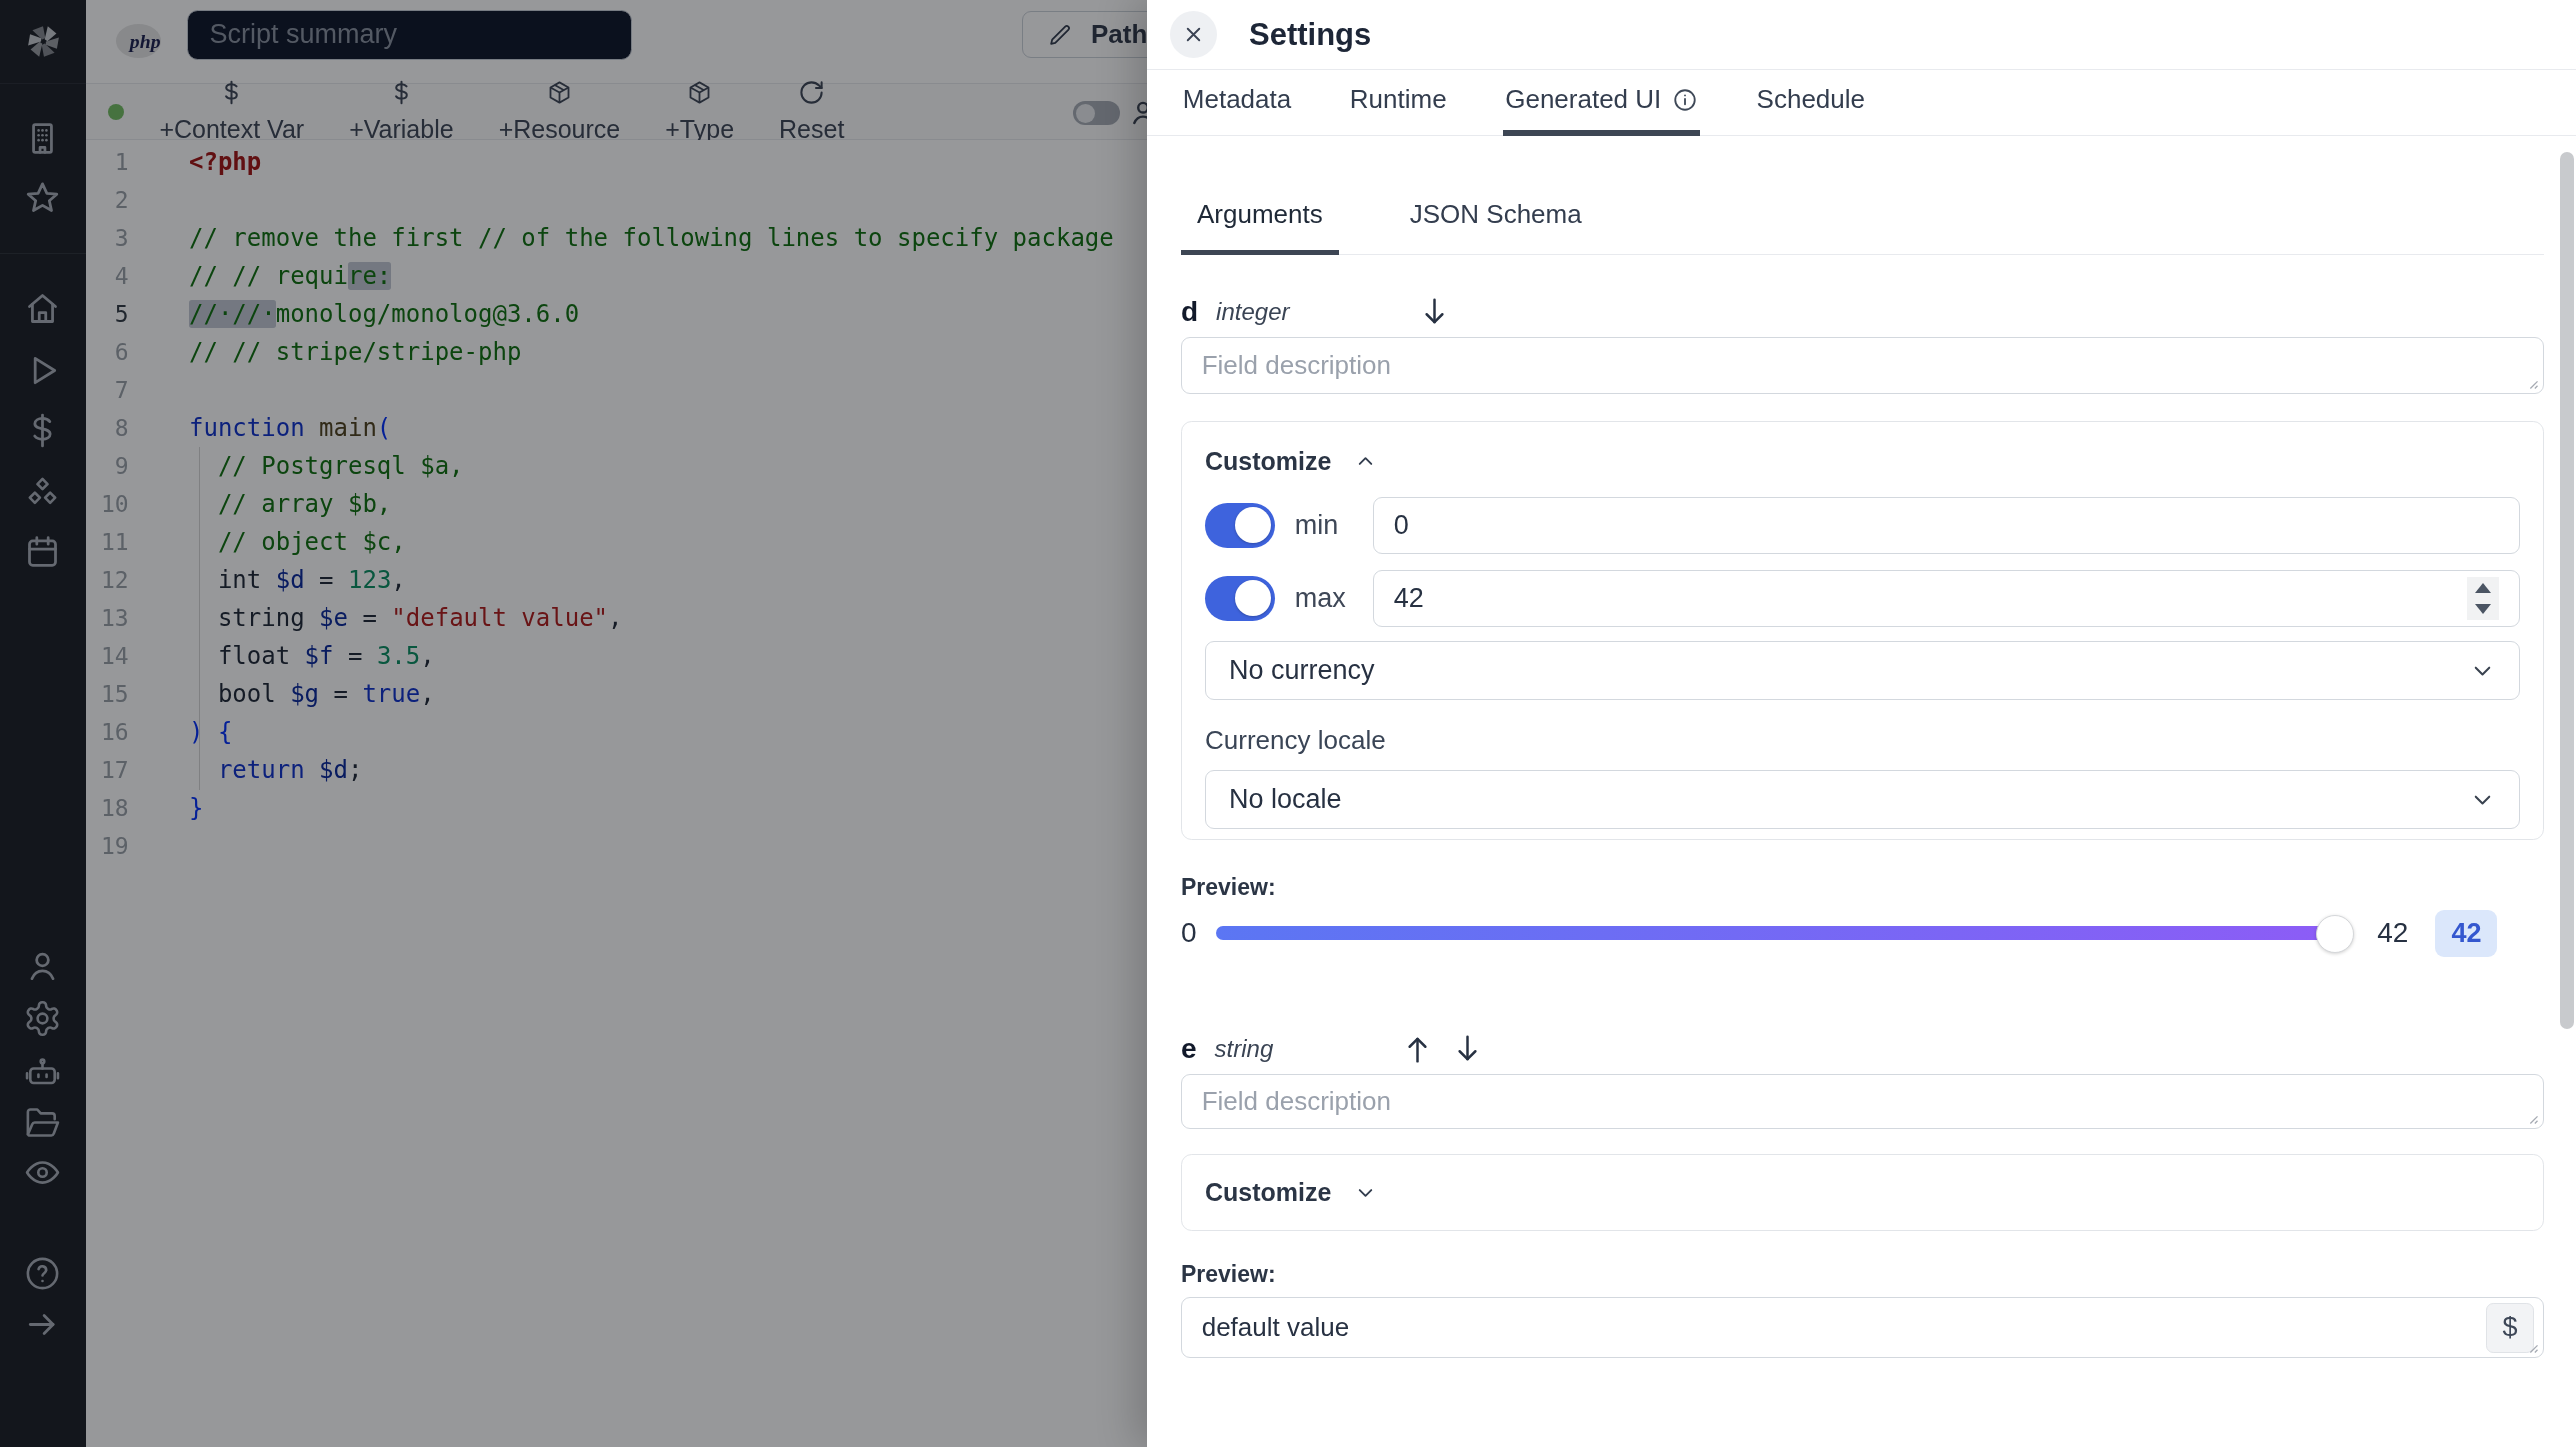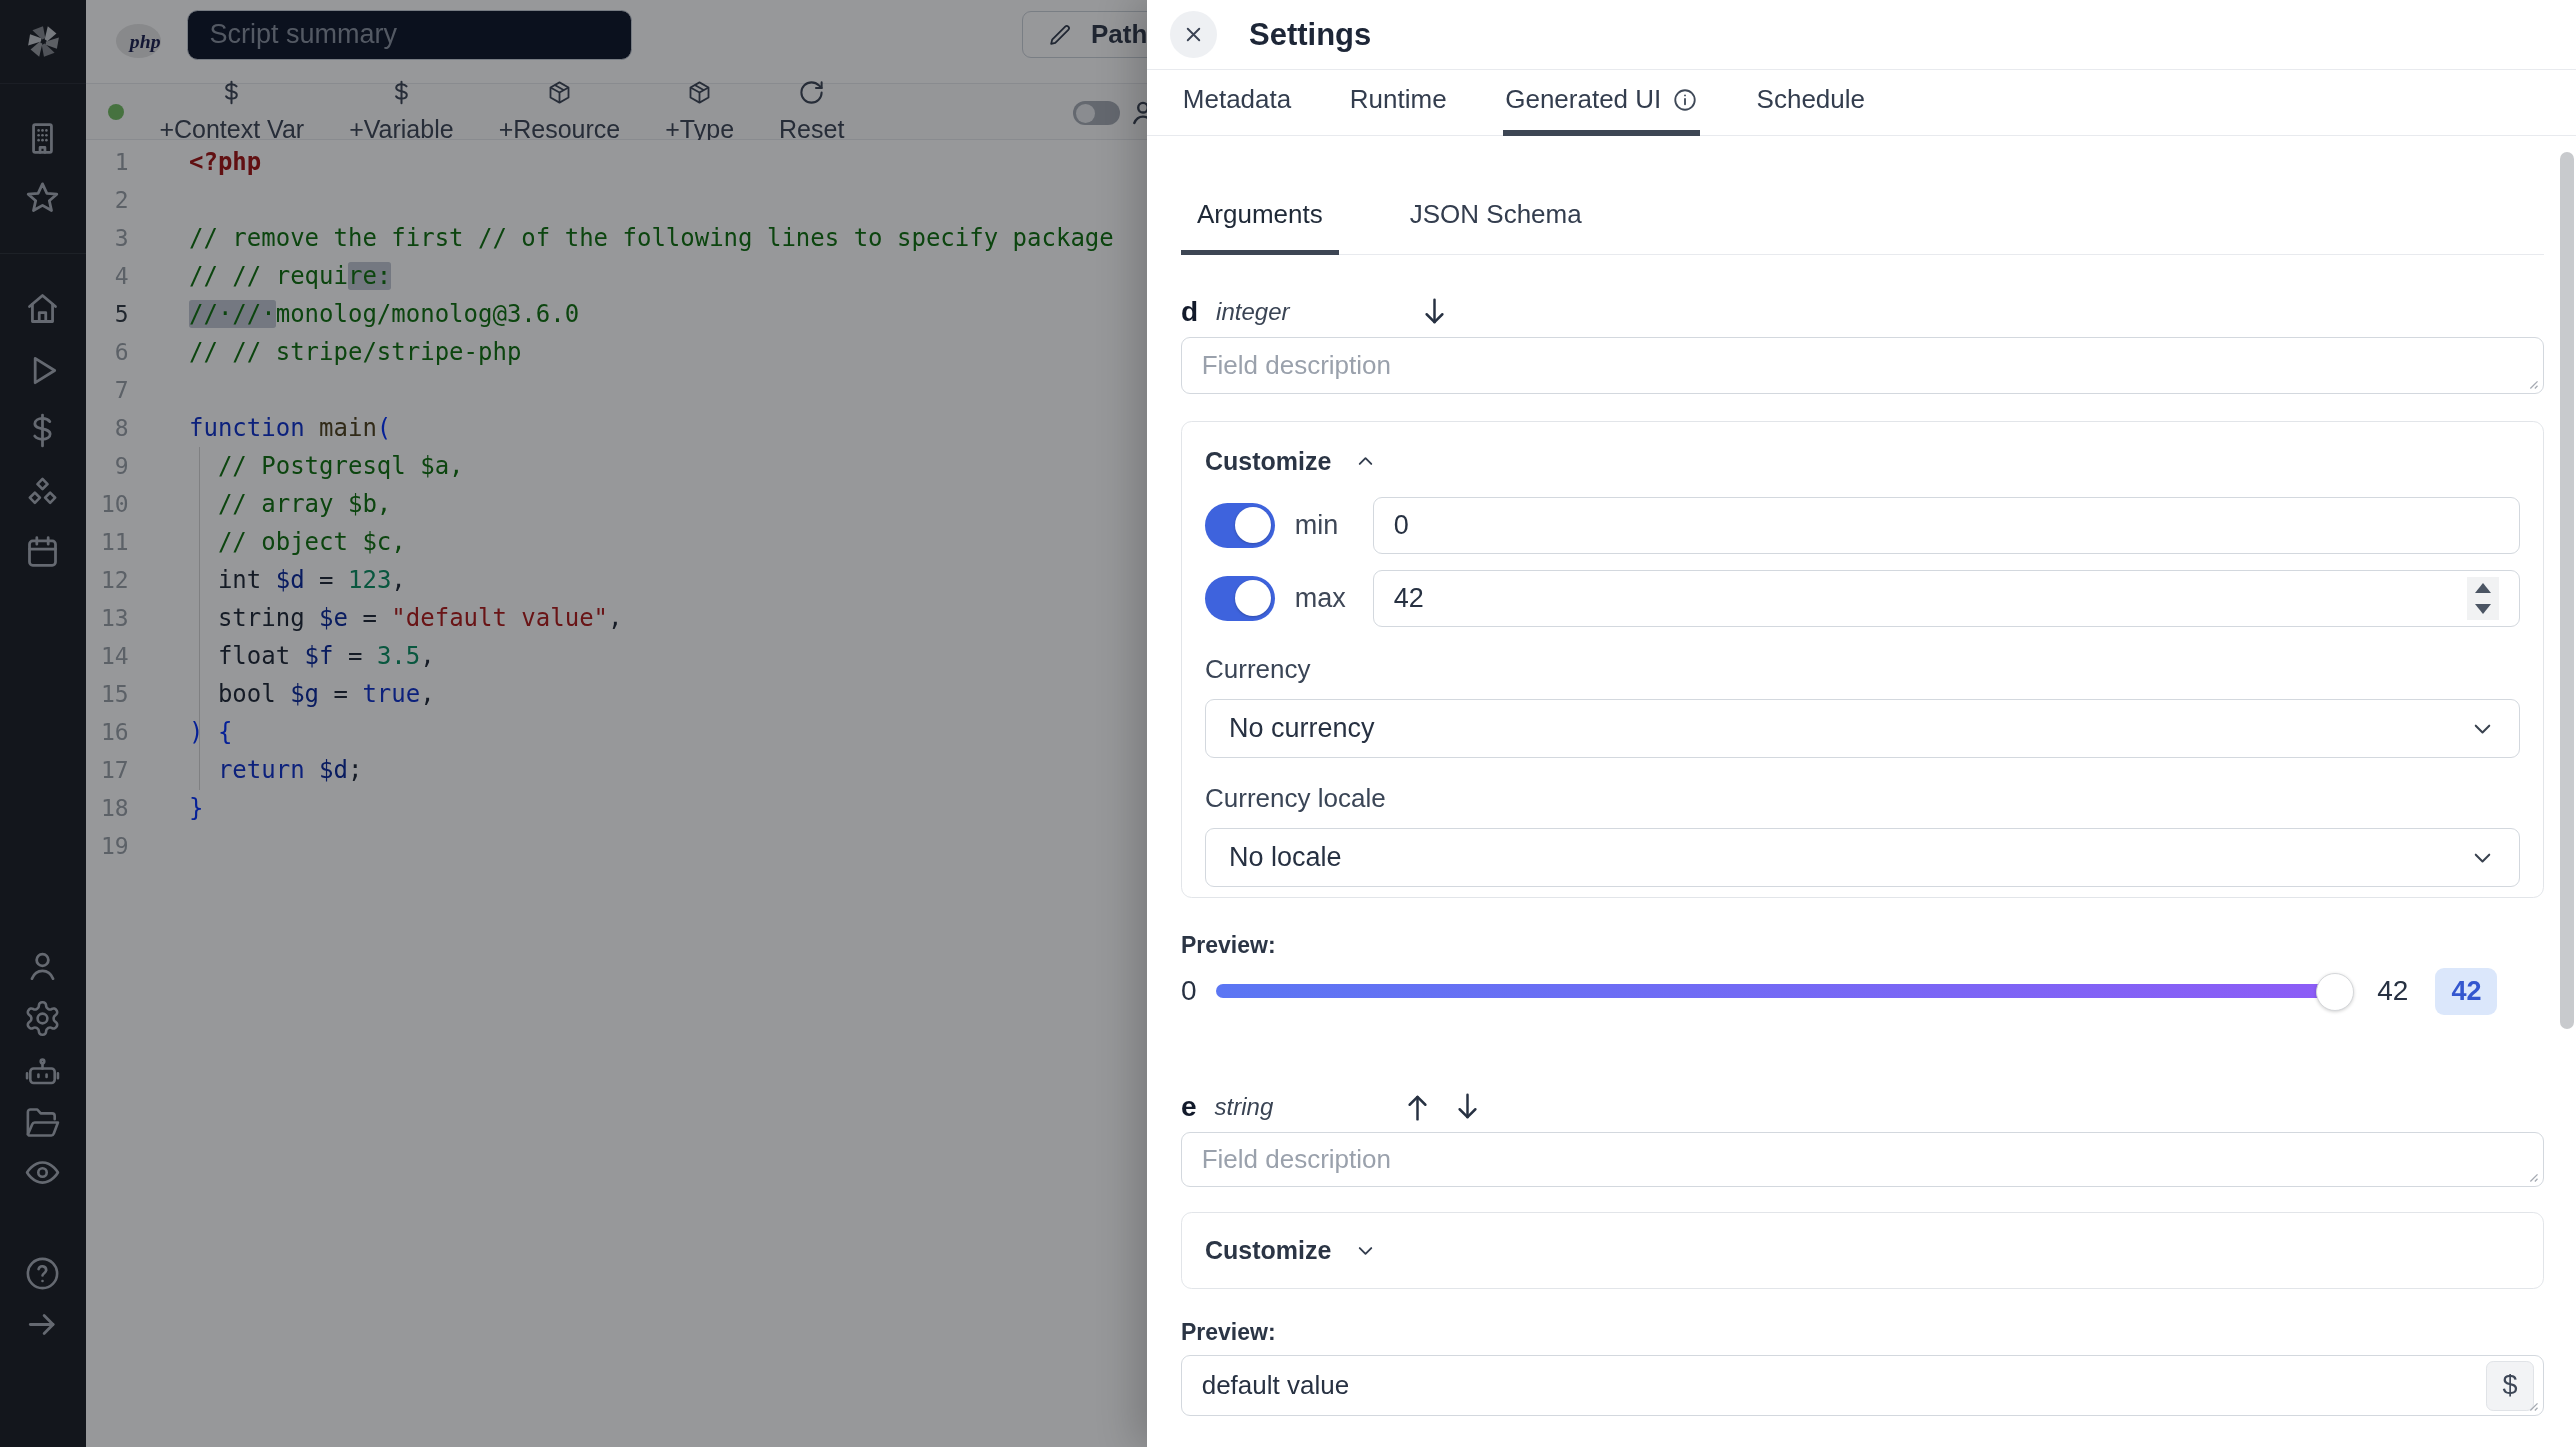--- a/index.html
+++ b/index.html
@@ -462,21 +462,20 @@
         <span class="tr-label">max</span>
         <div class="tr-input">
           <span>42</span>
           <div class="spinner">
             <div class="spin-up"></div>
             <div class="spin-down"></div>
           </div>
         </div>
       </div>
 
-      <div class="sec-label">Currency</div>
       <div class="select">
         <span>No currency</span>
         <svg viewBox="0 0 24 24" fill="none" stroke="currentColor" stroke-width="1.8" stroke-linecap="round" stroke-linejoin="round">
           <path d="M6 9.5l6 6 6-6"></path>
         </svg>
       </div>
 
       <div class="sec-label" style="margin-top:25px">Currency locale</div>
       <div class="select">
         <span>No locale</span>

